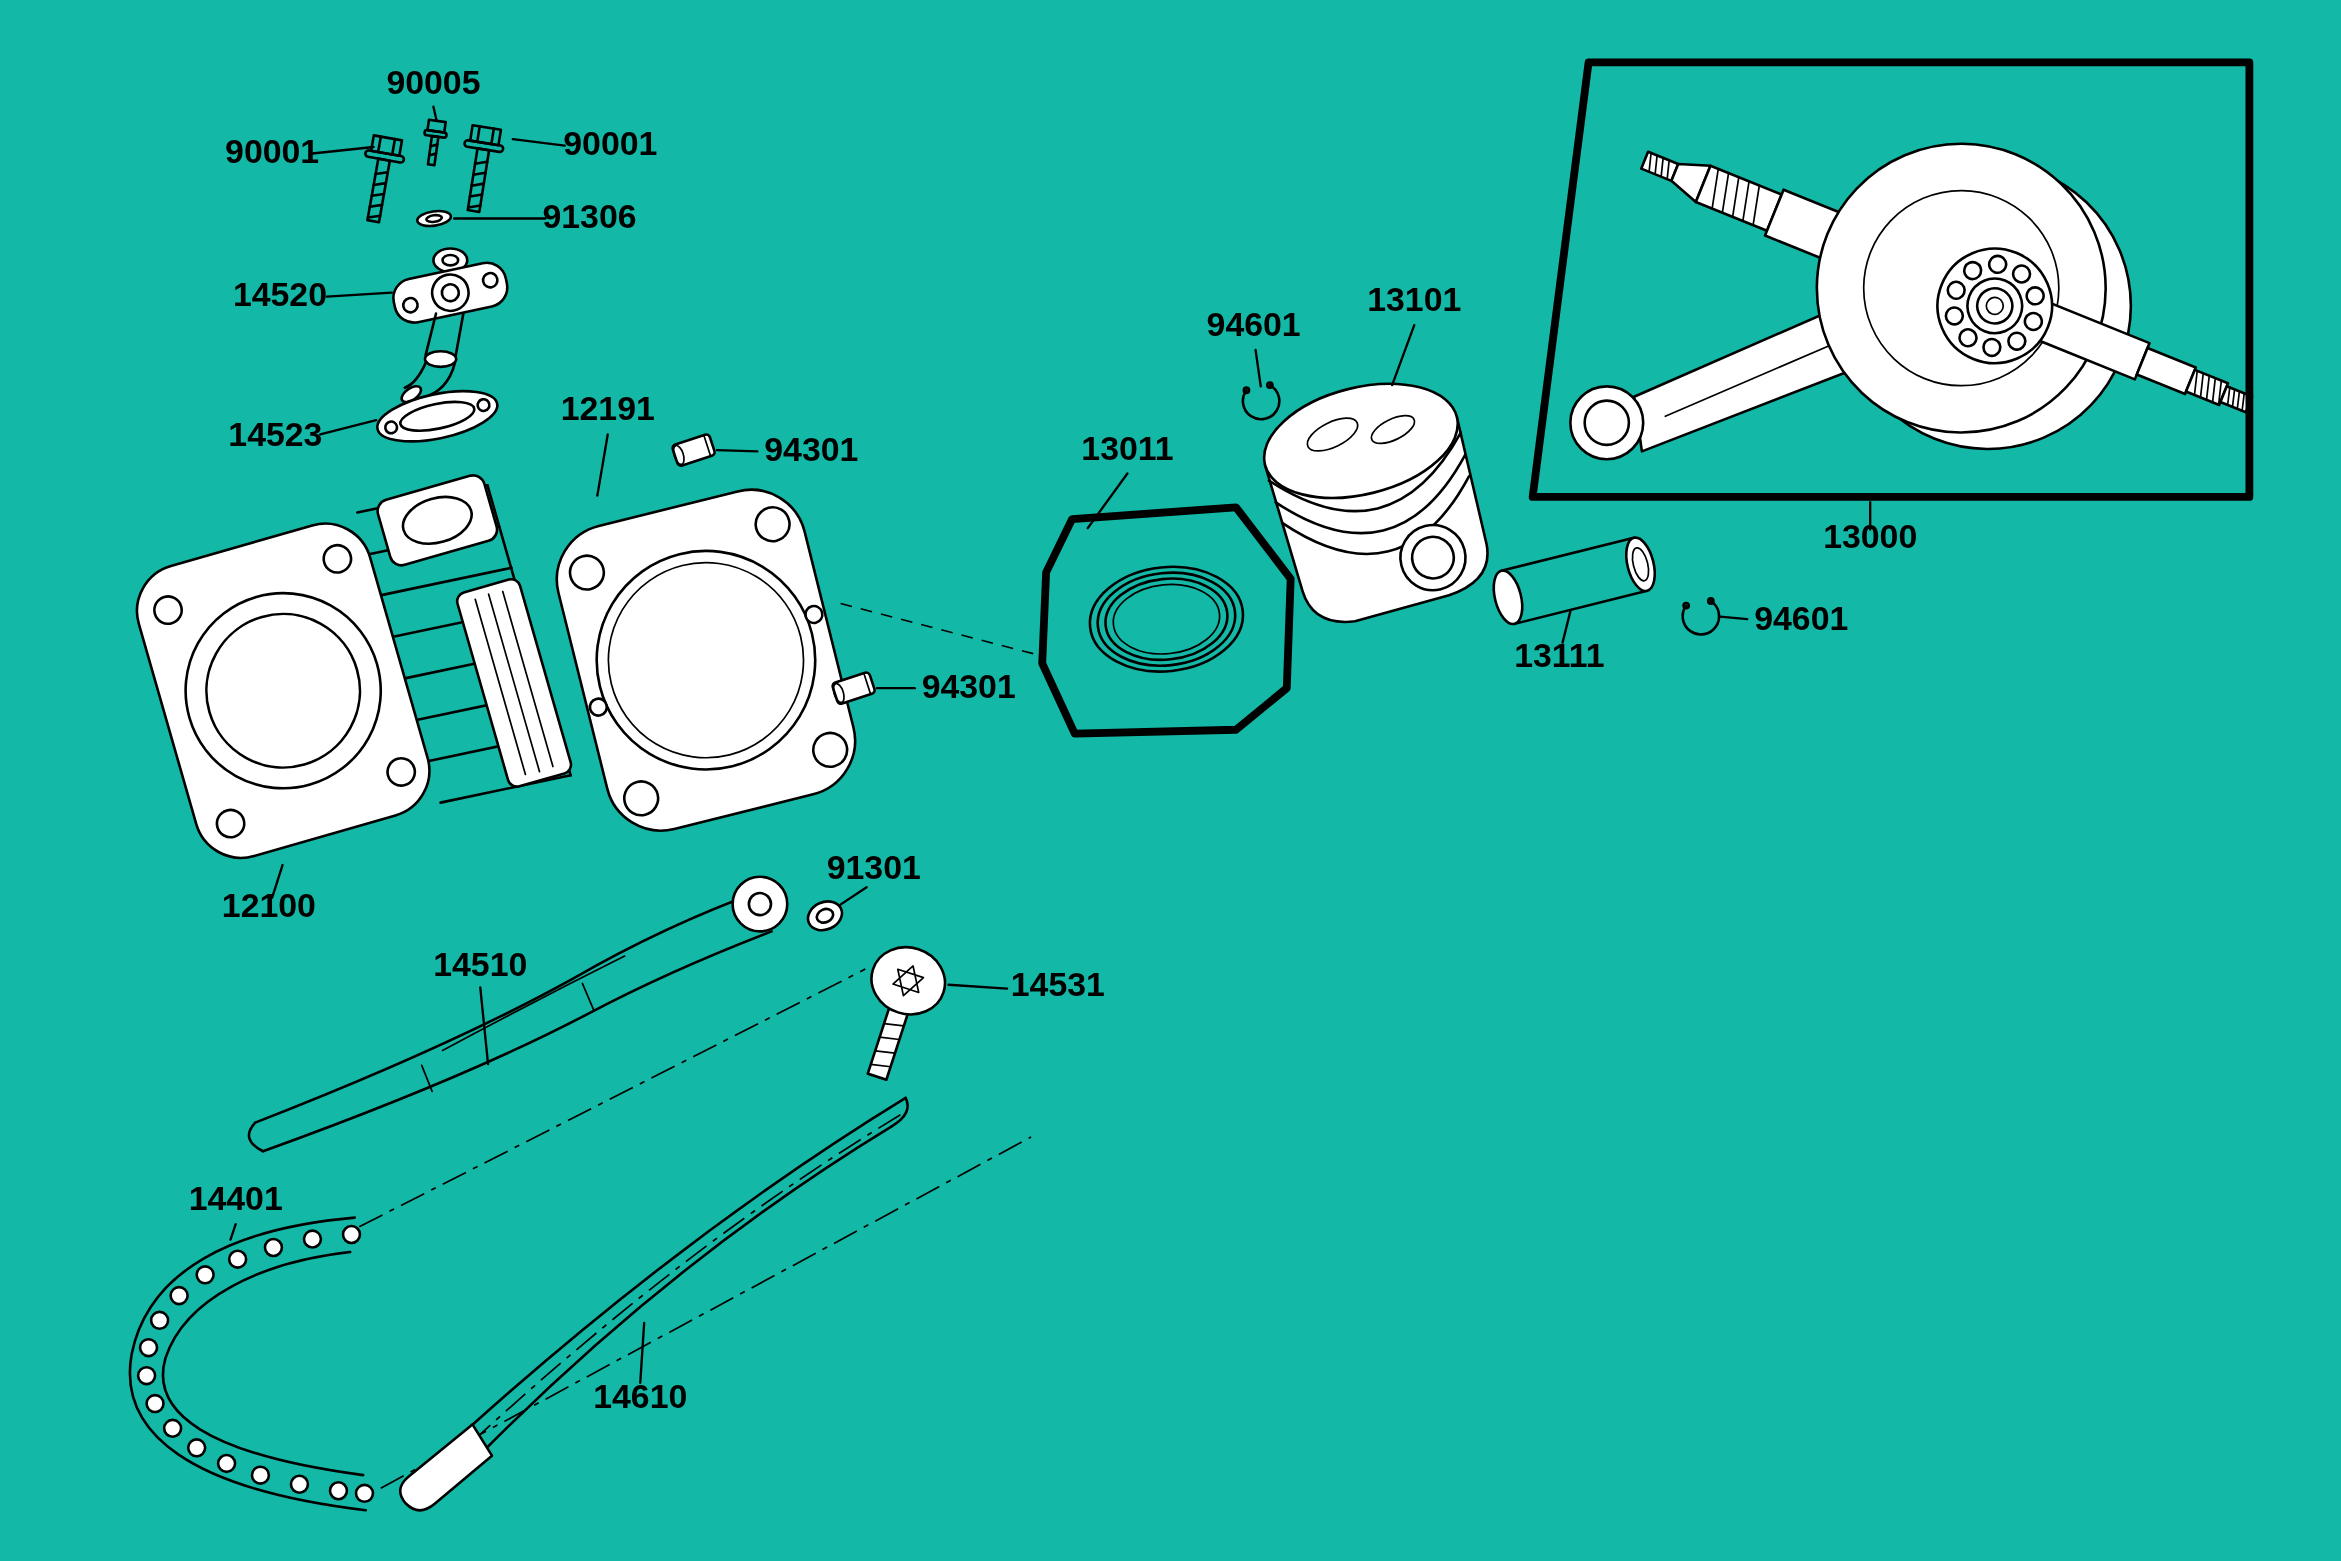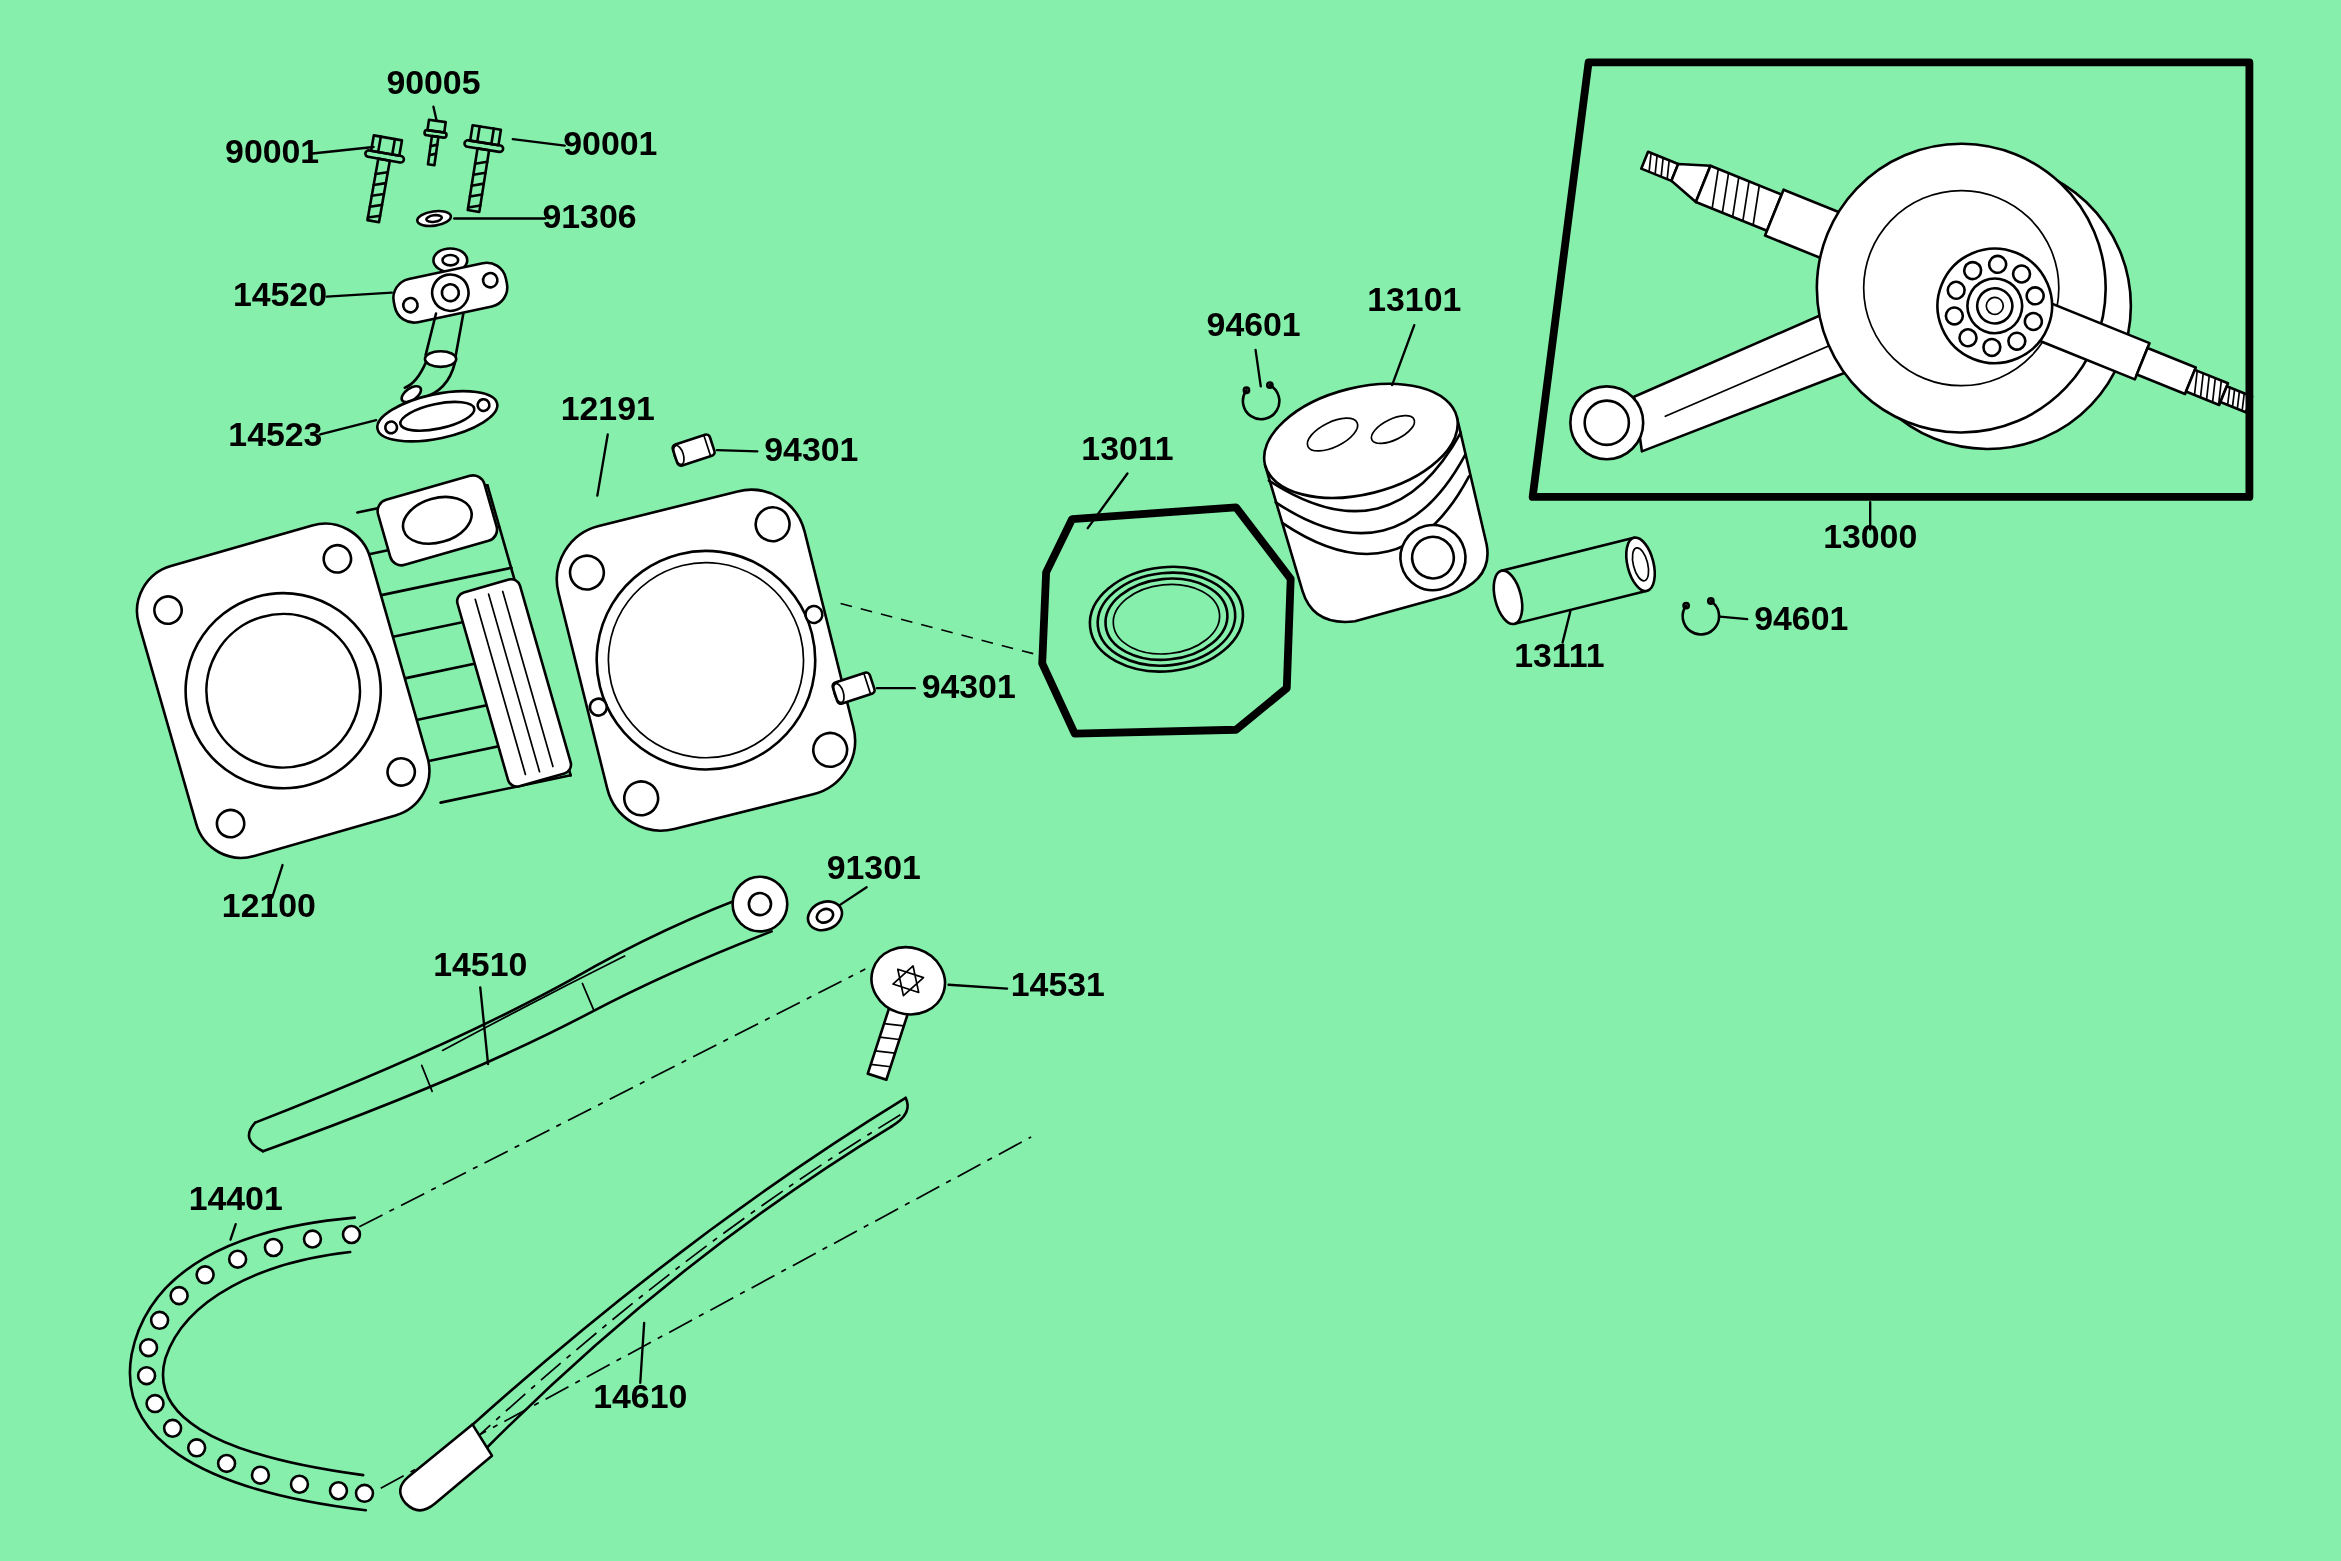--- a/index.html
+++ b/index.html
@@ -1,17 +1,17 @@
 <!DOCTYPE html>
 <html style="font-size:10.4px"><head>
 <meta charset="utf-8">
 <style>
   html,body{margin:0;padding:0;background:#ffffff;}
   body{width:2342px;height:1561px;overflow:hidden;}
-  .page{position:relative;width:2342px;height:1561px;background:#86efac;}
+  .page{position:relative;width:2342px;height:1561px;background:#14b8a6;}
   svg{display:block;}
   .ln{stroke:#000;stroke-width:4;fill:none;stroke-linecap:round;stroke-linejoin:round;}
   .lnw{stroke:#000;stroke-width:4;fill:#fff;stroke-linecap:round;stroke-linejoin:round;}
   .thin{stroke-width:2.6;}
   .thick{stroke-width:12;}
   .lead{stroke:#000;stroke-width:3.6;fill:none;stroke-linecap:round;}
   .dd{stroke:#000;stroke-width:2.6;fill:none;stroke-dasharray:40 12 8 12;}
   .dsh{stroke:#000;stroke-width:2.4;fill:none;stroke-dasharray:18 14;}
   .lbl{font-family:"Liberation Sans","DejaVu Sans",sans-serif;font-size:52px;font-weight:700;fill:#000;}
 </style>

